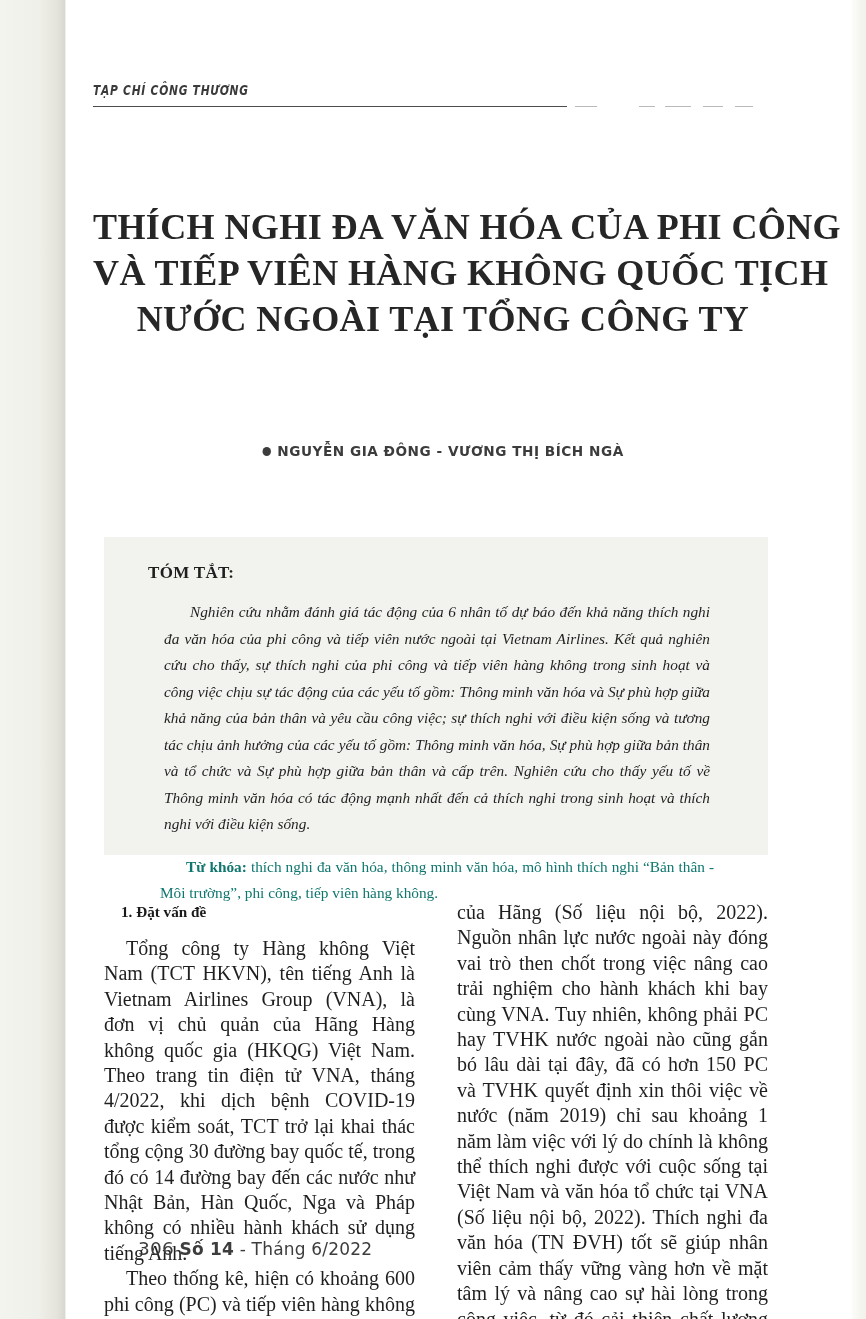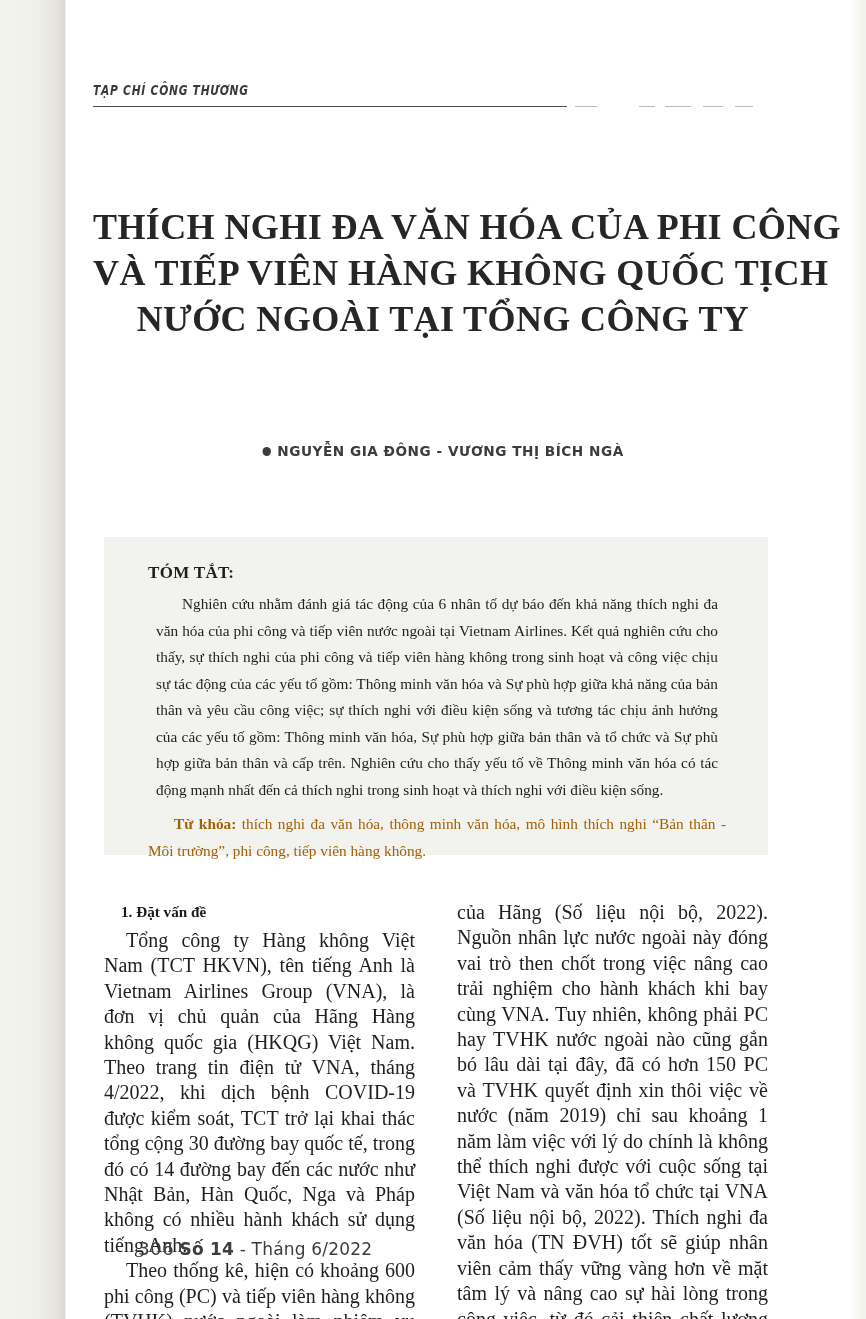--- a/index.html
+++ b/index.html
@@ -153,29 +153,30 @@
     color: #1f1f1f;
     margin-bottom: 5px;
   }
   .abstract-body {
     font-size: 15.3px;
     line-height: 26.5px;
     text-align: justify;
     text-justify: inter-word;
     color: #1f1f1f;
     text-indent: 26px;
-    margin: 8px;
+    margin: 16px;
+    font-style: italic;
   }
   .keywords {
     font-size: 15.3px;
     line-height: 26.5px;
     text-align: justify;
-    color: #a16207;
+    color: #0f766e;
     text-indent: 26px;
-    margin: 0;
+    margin: 12px;
   }
   .keywords b { font-weight: 700; }
 
   
   .columns {
     position: absolute;
     left: 104px;
     top: 900px;
     width: 664px;
     height: 300px;
@@ -186,21 +187,21 @@
     width: 311px;
     flex: none;
   }
   .section-heading {
     font-family: "Liberation Serif", "DejaVu Serif", serif;
     font-weight: 700;
     font-size: 15.2px;
     line-height: 24px;
     color: #1a1a1a;
     text-indent: 17px;
-    margin: 0 0 4px 0;
+    margin: 0 0 12px 0;
   }
   .body-par {
     font-size: 20px;
     line-height: 25.4px;
     text-align: justify;
     text-justify: inter-word;
     color: #1f1f1f;
     text-indent: 22px;
     margin: 0;
     hyphens: none;

